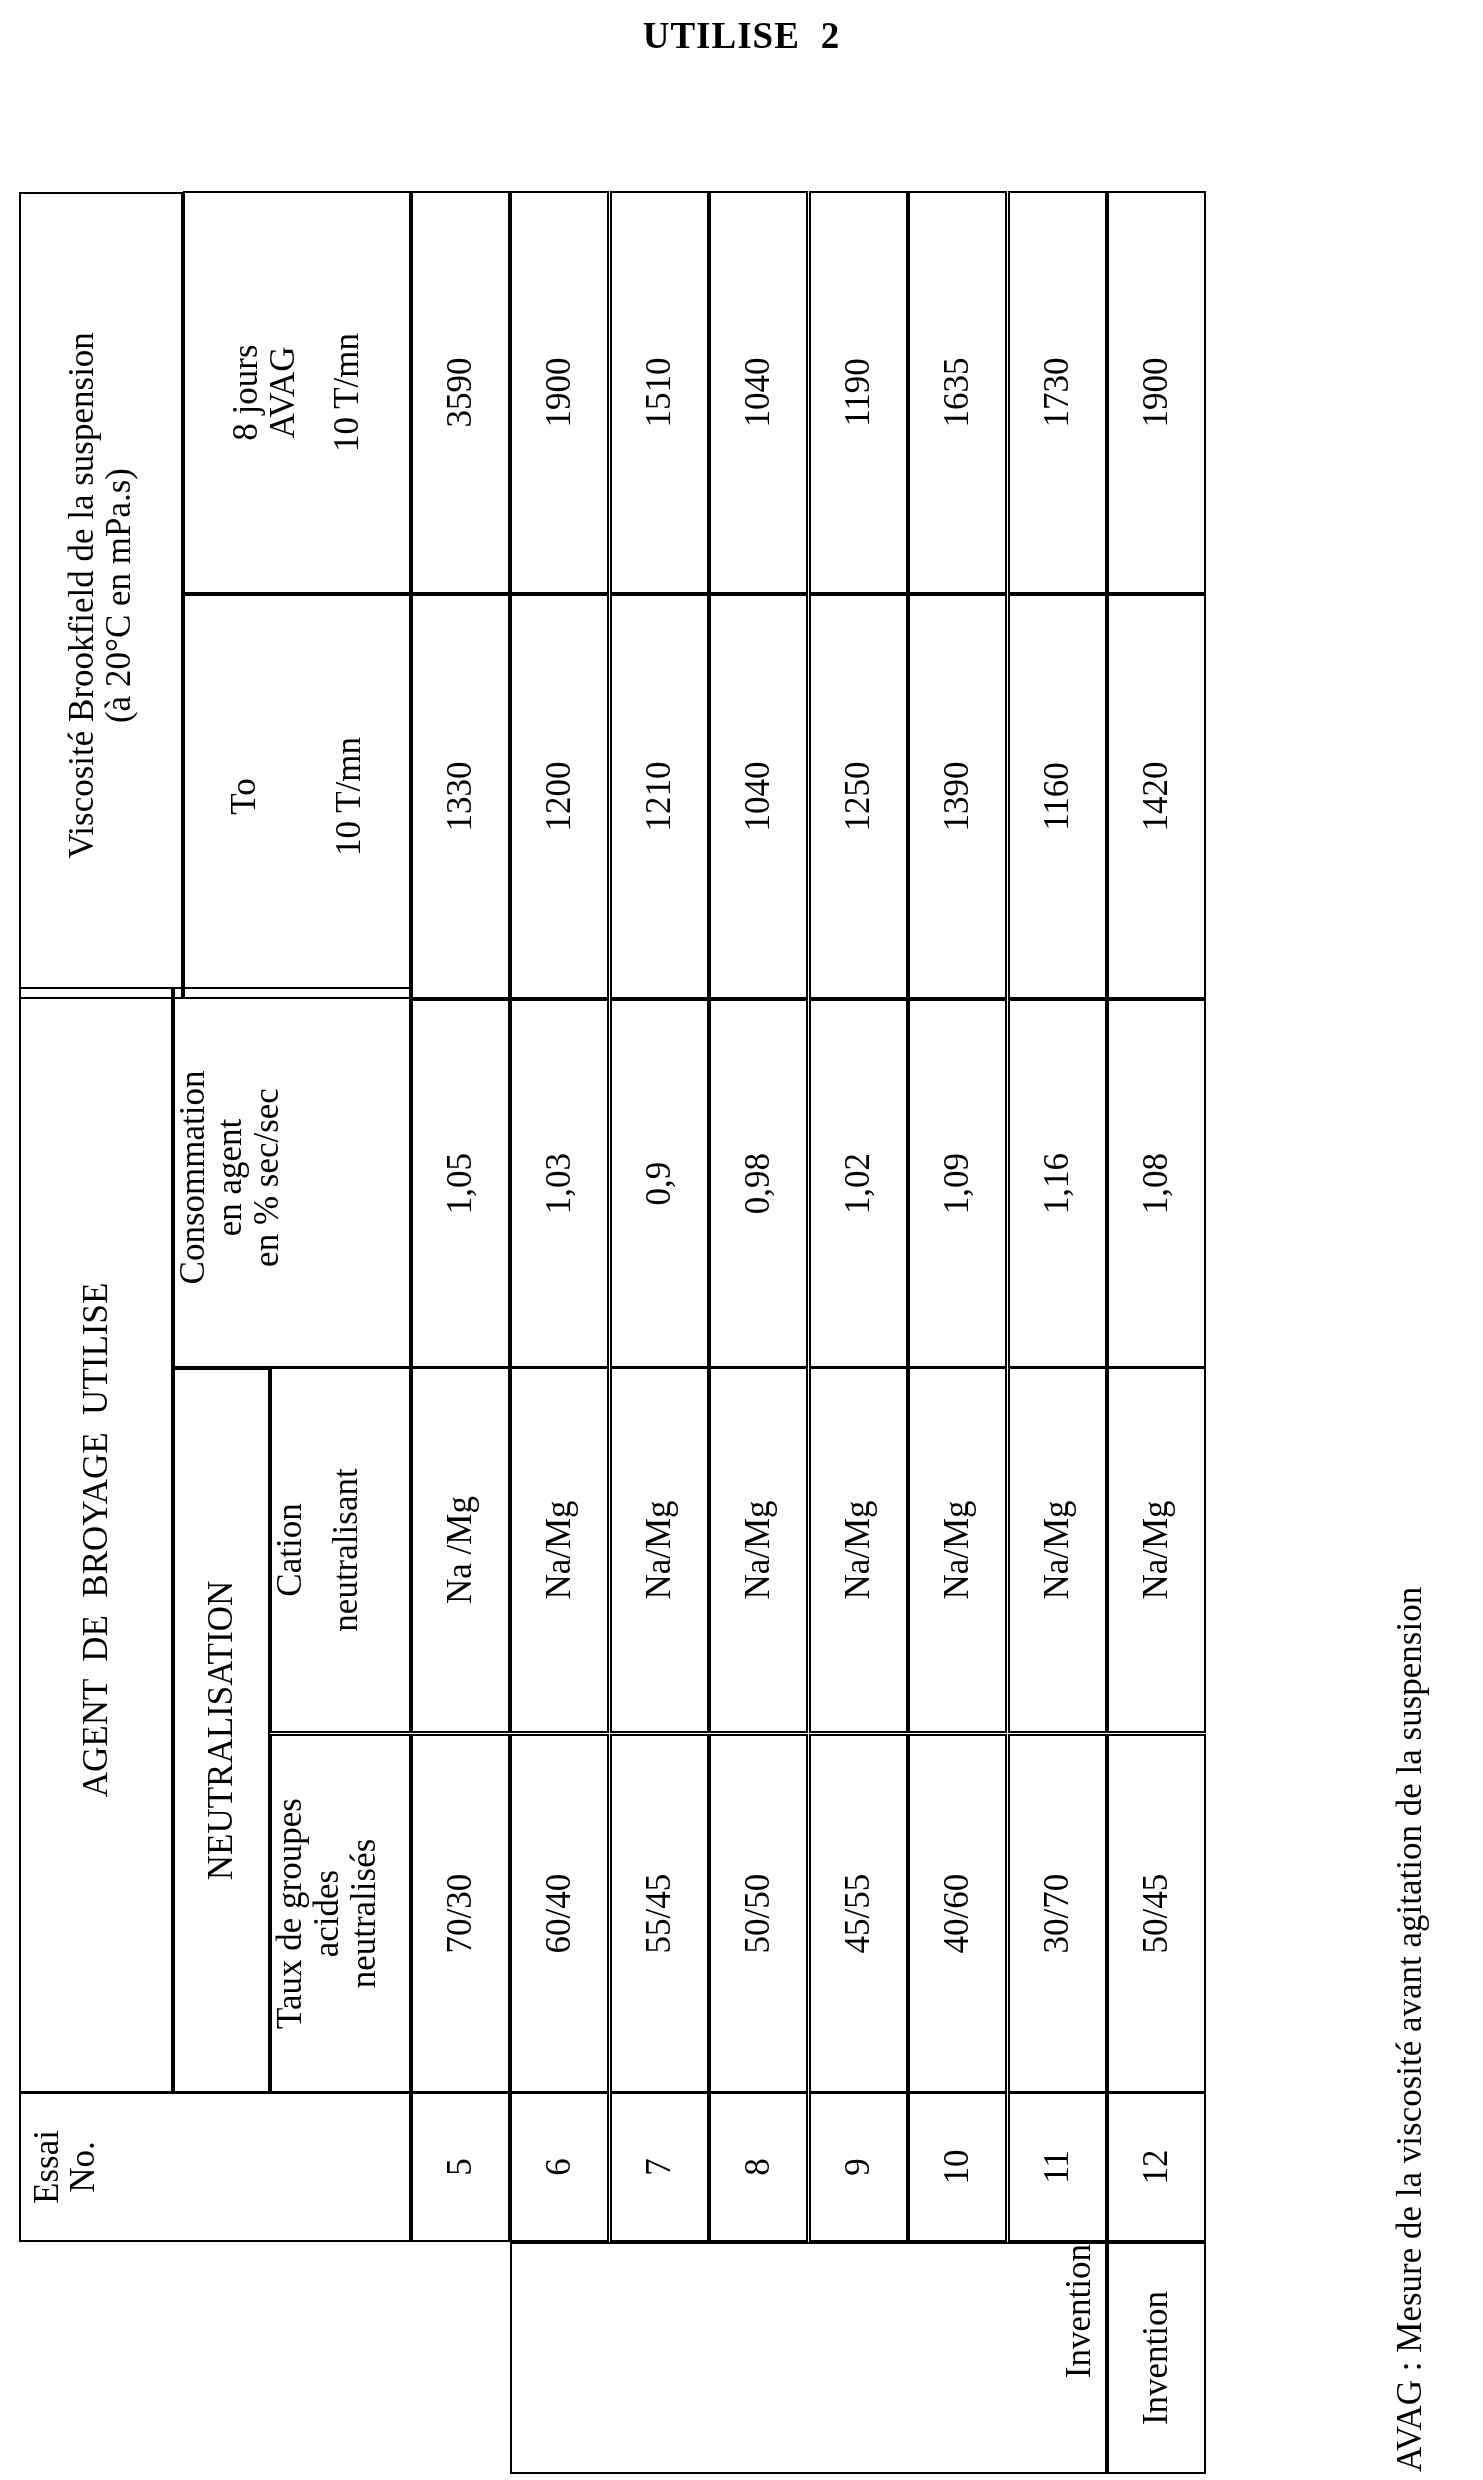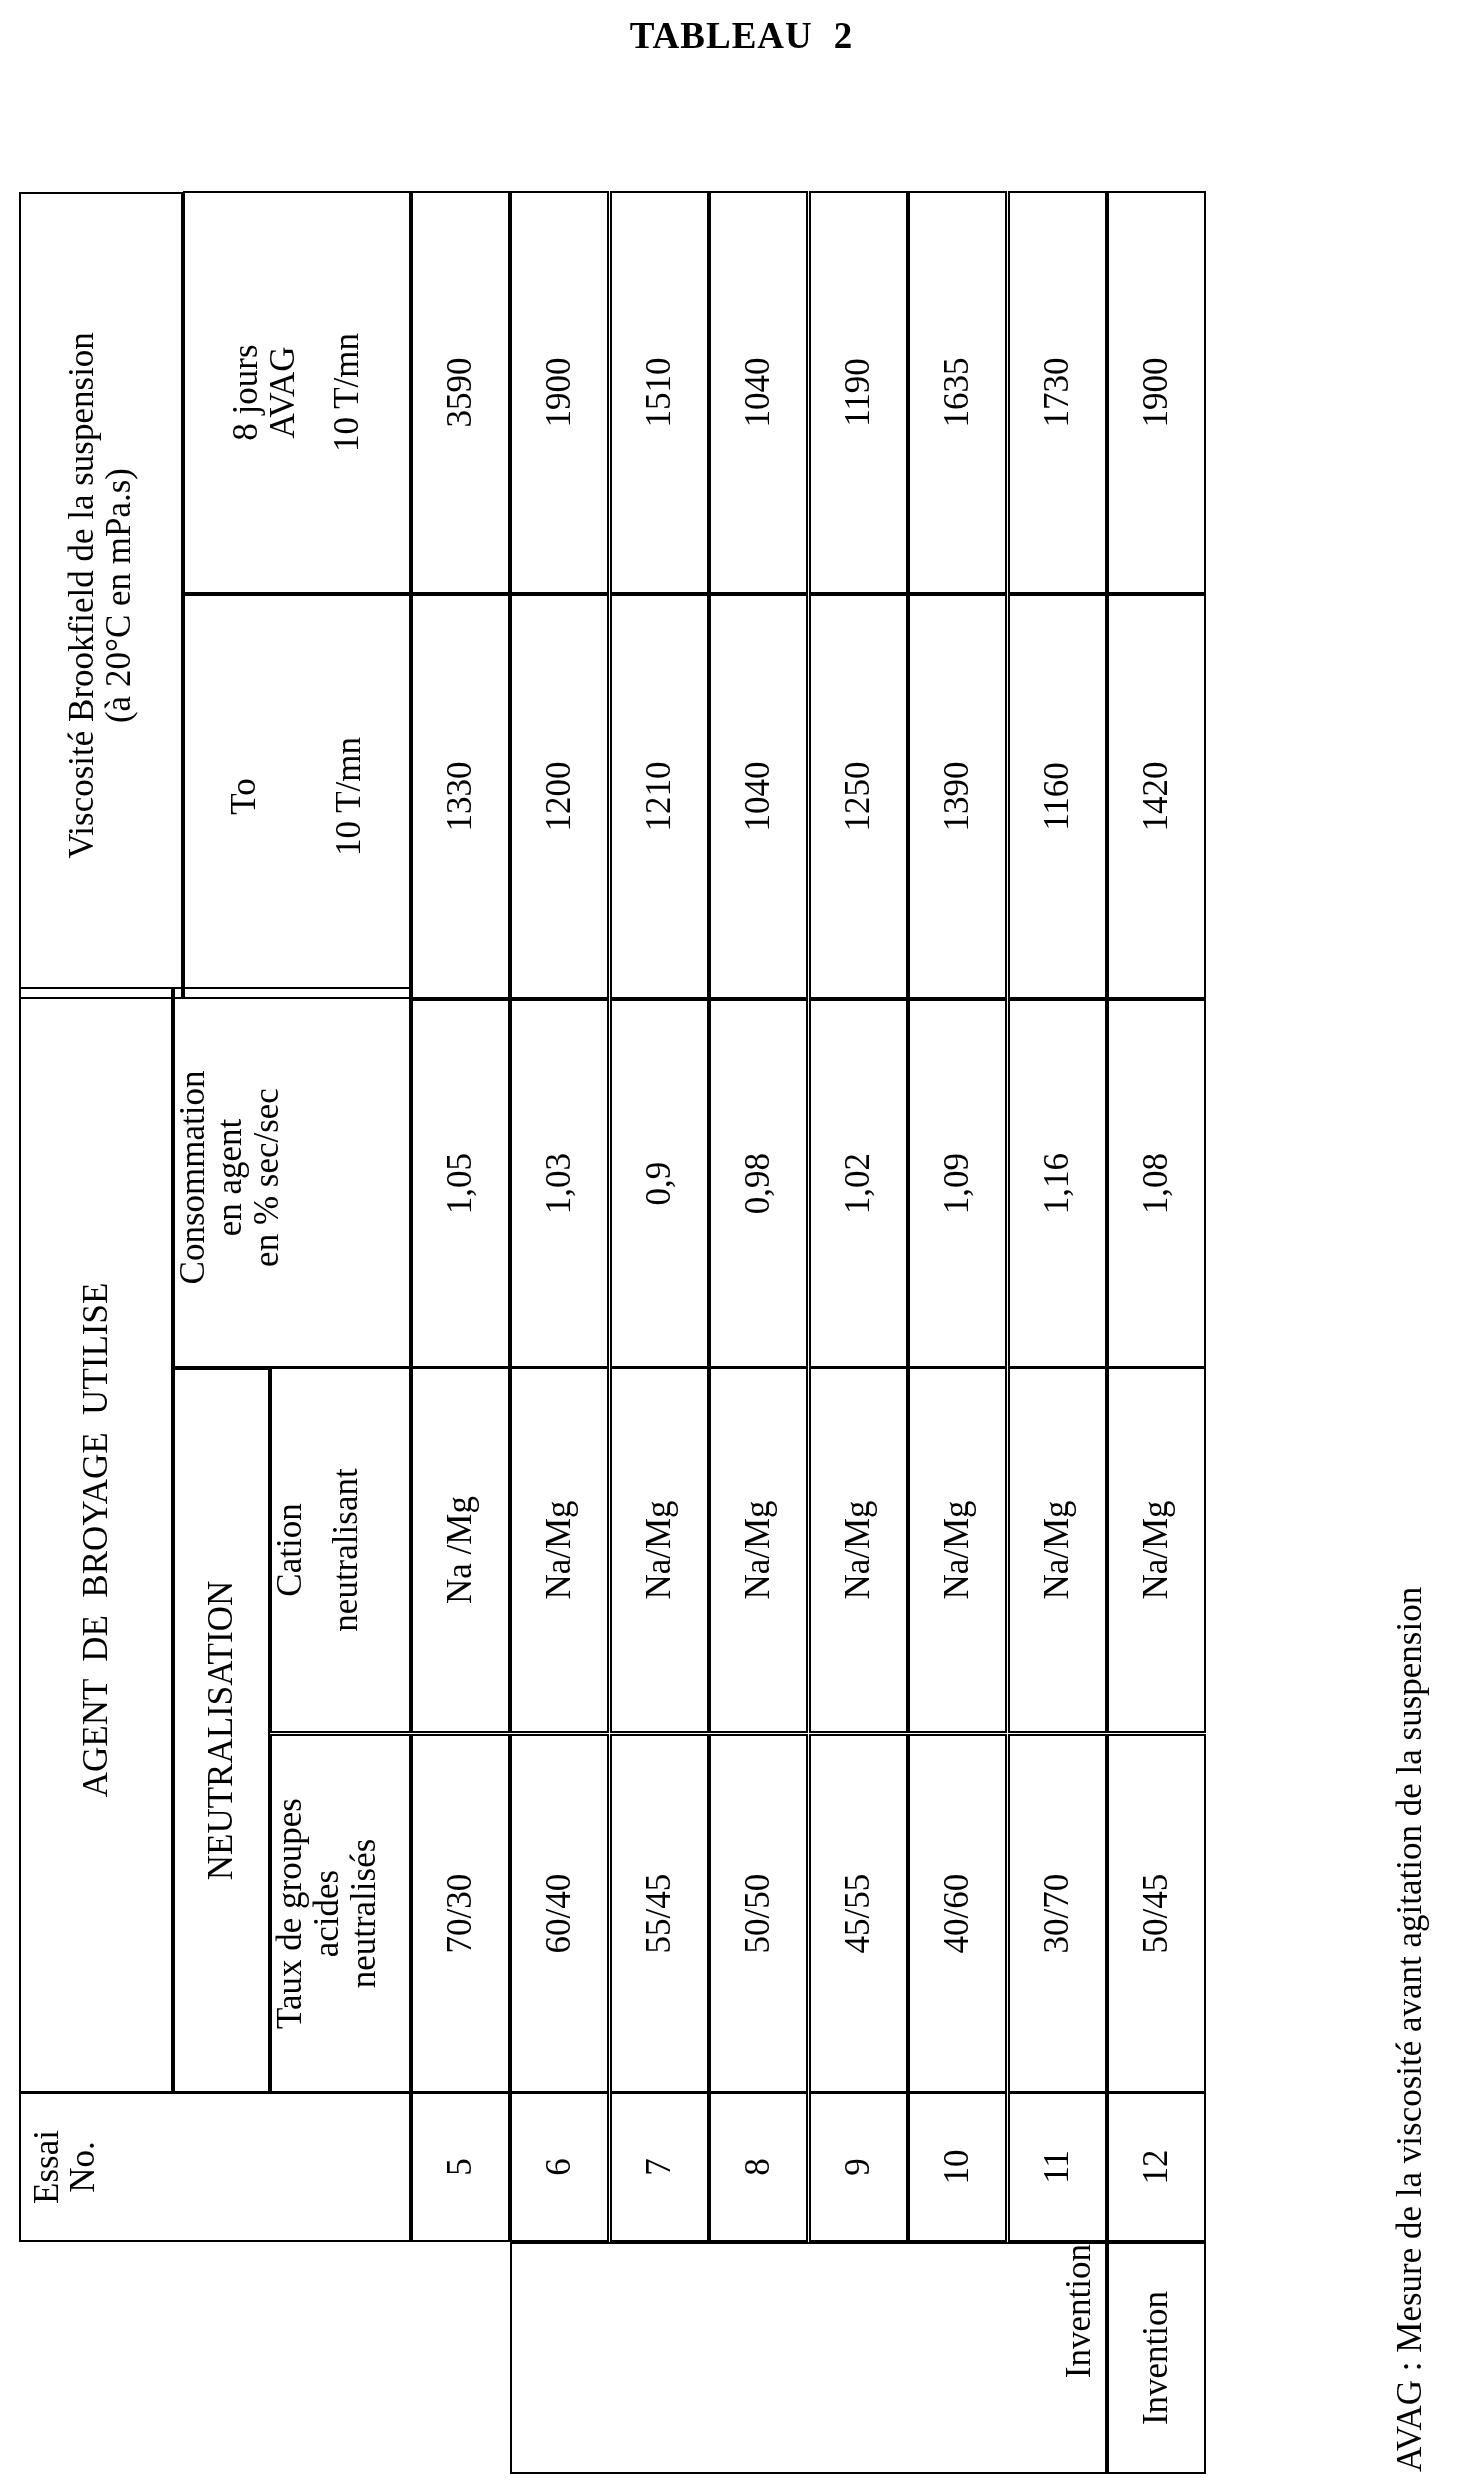--- a/index.html
+++ b/index.html
@@ -16,21 +16,21 @@
           font-size:35px; line-height:1.05; }
   .cell.top { align-items:flex-start; padding-top:7.7px; }
   .cell .stack { display:flex; flex-direction:column; align-items:center; }
   .footnote { position:absolute; left:1390px; top:2472px; transform-origin:0 0;
               transform:rotate(-90deg); font-size:35px; white-space:nowrap; }
 </style>
 </head>
 <body>
 
 <div class="title">
-  <span>TABLEAU</span><span class="num">2</span>
+  <span>UTILISE</span><span class="num">2</span>
 </div>
 
 <div class="rot">
 
   <div class="cell top" style="left:232px;top:0;width:150px;height:392px;">
     <div class="stack">
         <span>Essai</span>
         <span>No.</span>
       </div>
   </div>

